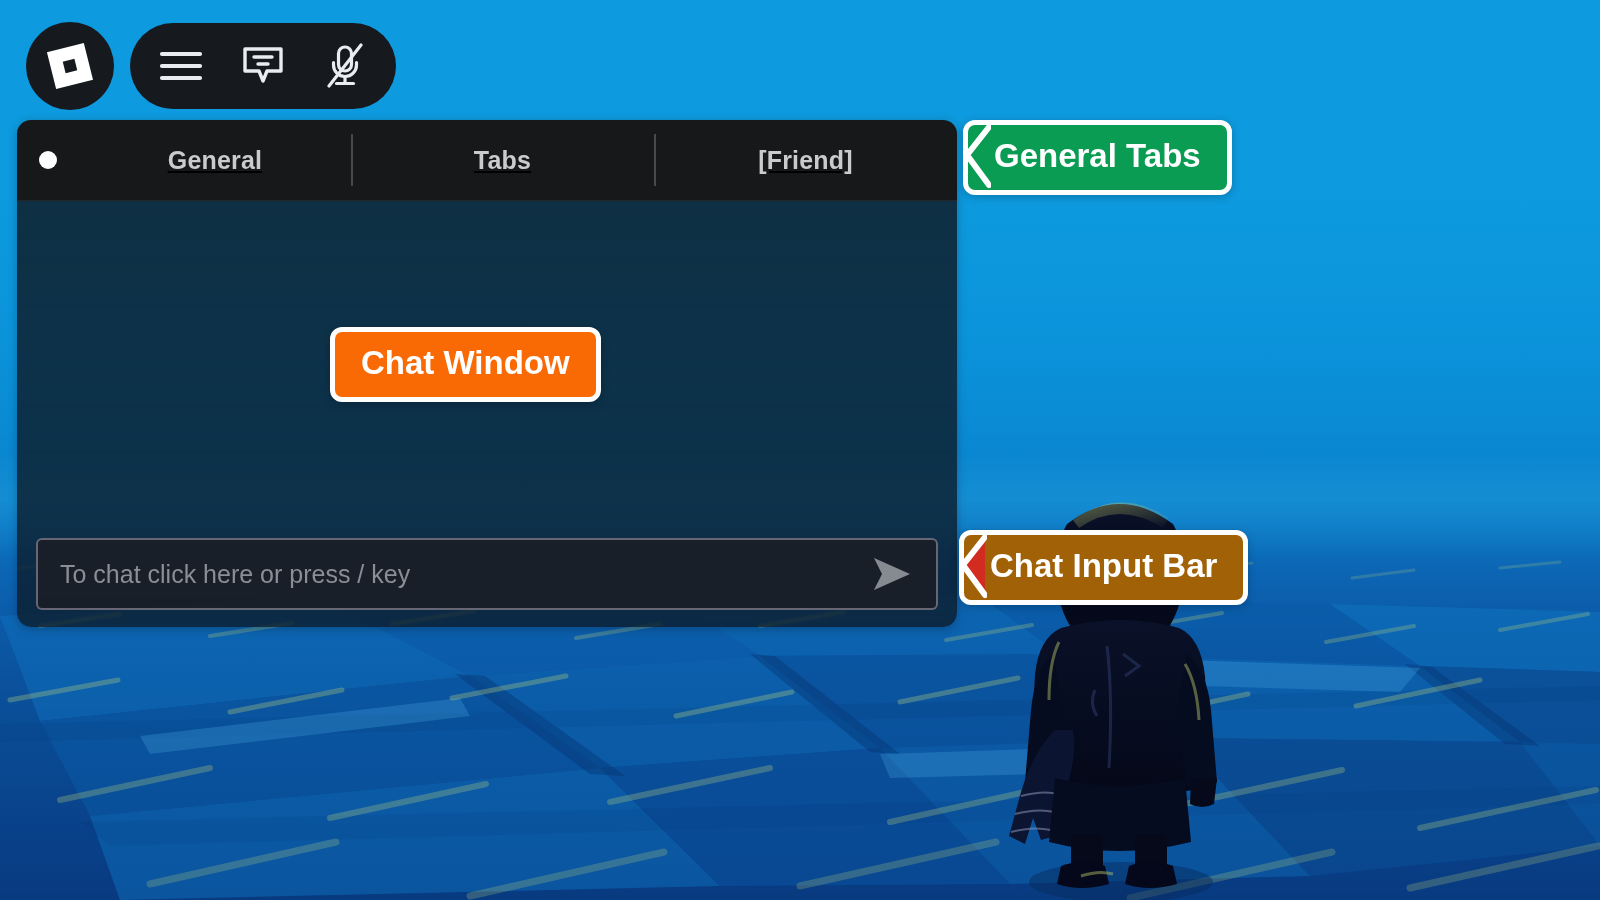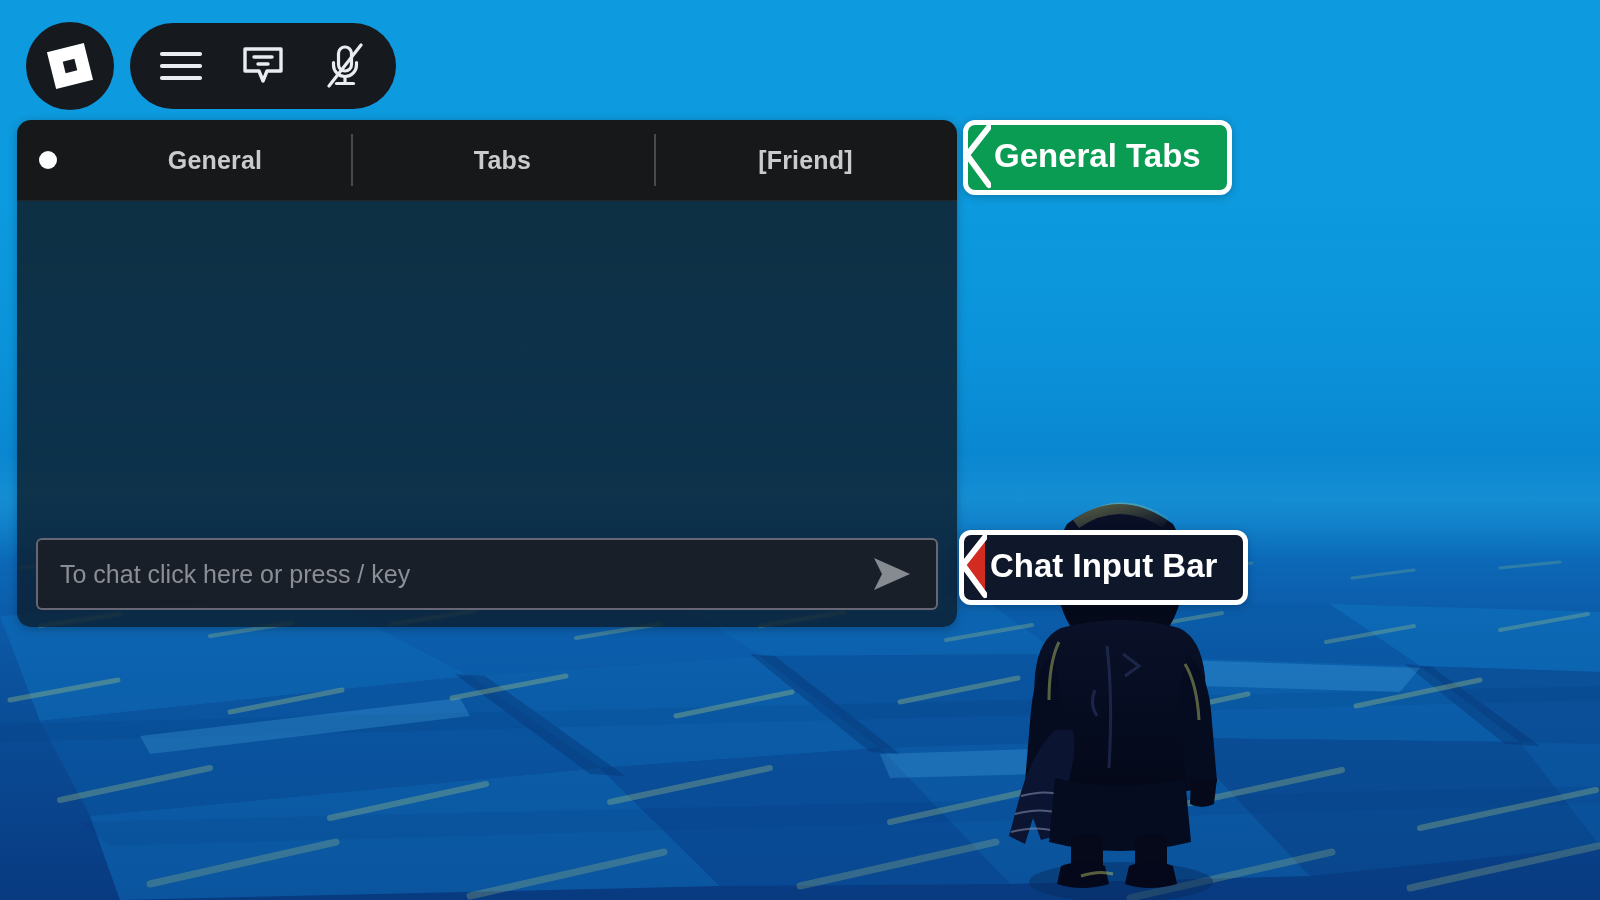--- a/index.html
+++ b/index.html
@@ -124,20 +124,21 @@
   
   .chat-panel {
     position: absolute;
     left: 17px;
     top: 120px;
     width: 940px;
     height: 507px;
     border-radius: 14px;
     overflow: hidden;
     box-shadow: 0 2px 10px rgba(0,0,0,0.25);
+    text-decoration: underline;
   }
   .tabbar {
     position: relative;
     height: 80px;
     background: #17181a;
     display: flex;
     align-items: stretch;
     border-bottom: 1px solid rgba(255,255,255,0.06);
   }
   .tab-dot-wrap {
@@ -239,21 +240,21 @@
     position: relative;
     width: 0;
     height: 0;
   }
   .callout .arrow-svg {
     position: absolute;
     left: -2px;
     top: -33px;
   }
   .callout-green .body { background: #0a9c52; }
-  .callout-red   .body { background: #0f172a; }
+  .callout-red   .body { background: #a16207; }
   .callout-orange .body { background: #fa6a04; }
 
   #callout-channel-tabs { left: 963px; top: 120px; }
   #callout-chat-input   { left: 959px; top: 530px; }
   #callout-chat-window  { left: 330px; top: 327px; }
 </style>
 </head>
 <body>
 
 <div id="stage">
@@ -499,20 +500,23 @@
 
   <div class="callout callout-green with-arrow" id="callout-channel-tabs">
     <span class="arrow-wrap">
       <svg class="arrow-svg" width="30" height="66" viewBox="0 0 30 66" xmlns="http://www.w3.org/2000/svg">
         <path d="M28 3 L6 31 L28 61" fill="#0a9c52" stroke="#ffffff" stroke-width="6" stroke-linejoin="round" stroke-linecap="round"></path>
       </svg>
     </span>
     <span class="body">General Tabs</span>
   </div>
 
+  <div class="callout callout-orange" id="callout-chat-window">
+    <span class="body">Chat Window</span>
+  </div>
 
   <div class="callout callout-red with-arrow" id="callout-chat-input">
     <span class="arrow-wrap">
       <svg class="arrow-svg" width="30" height="66" viewBox="0 0 30 66" xmlns="http://www.w3.org/2000/svg">
         <path d="M28 3 L6 31 L28 61" fill="#d22b20" stroke="#ffffff" stroke-width="6" stroke-linejoin="round" stroke-linecap="round"></path>
       </svg>
     </span>
     <span class="body">Chat Input Bar</span>
   </div>
 

